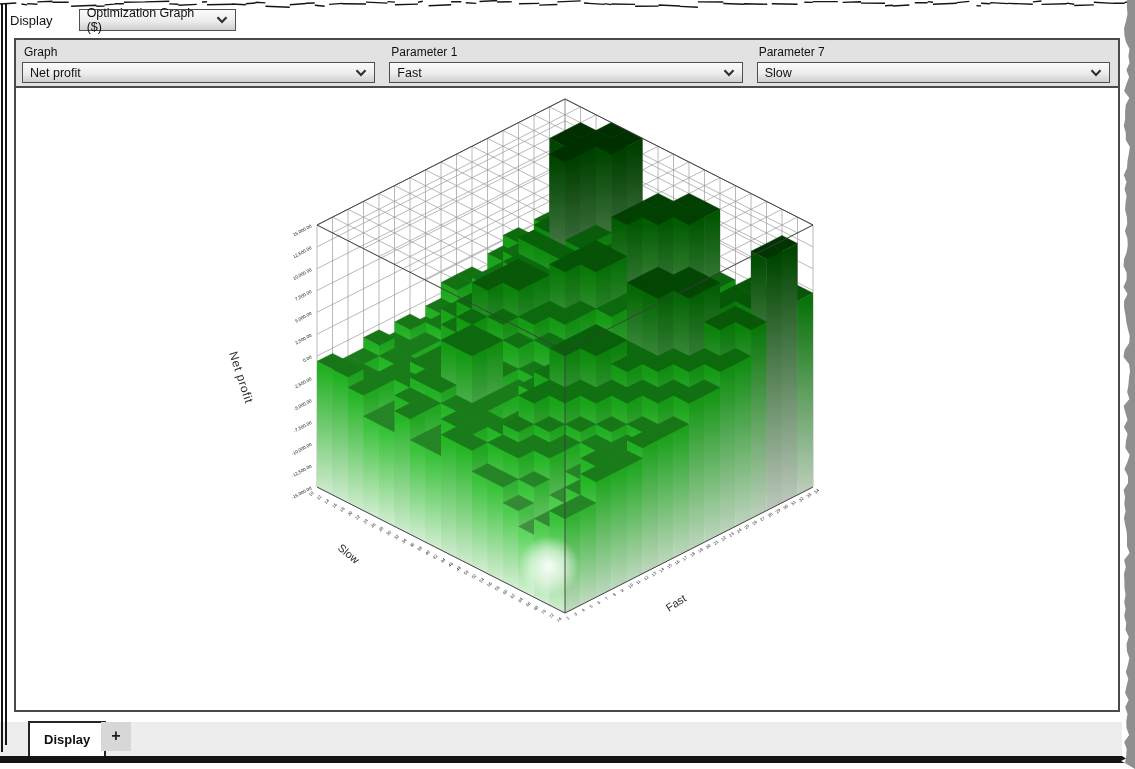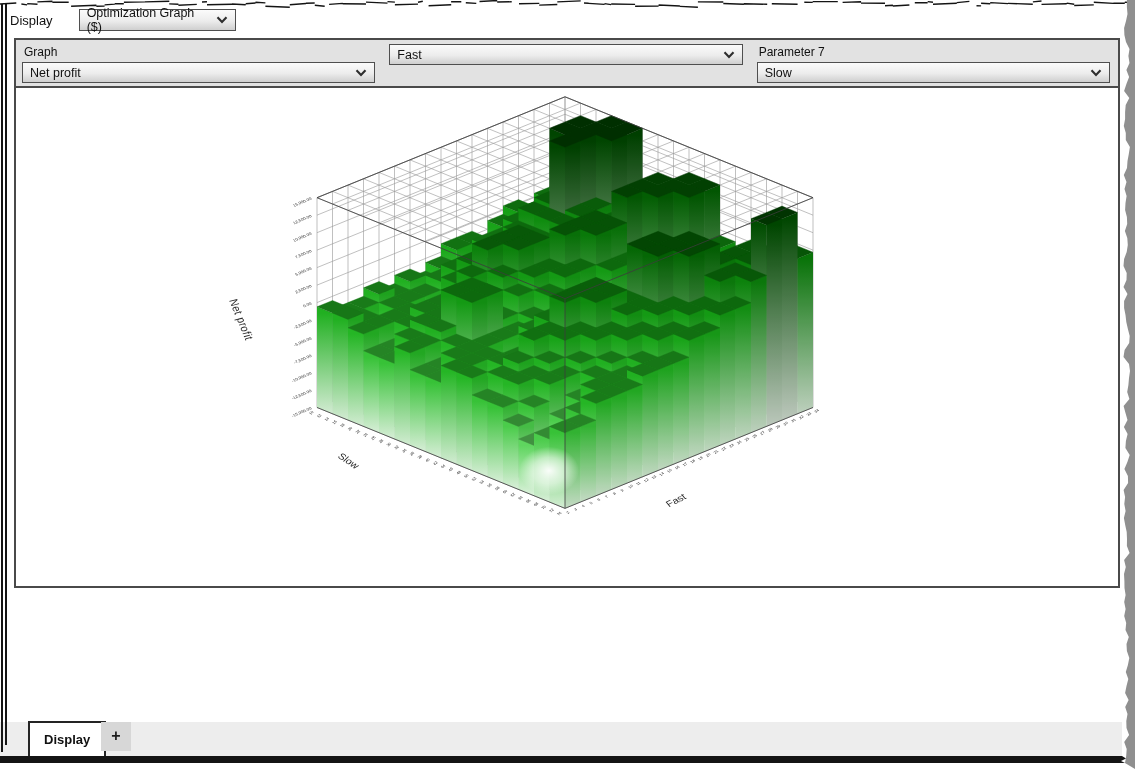--- a/index.html
+++ b/index.html
@@ -4,21 +4,21 @@
 <style>
   html,body{margin:0;padding:0;}
   body{width:1135px;height:769px;position:relative;overflow:hidden;background:#fff;
        font-family:"Liberation Sans",sans-serif;color:#111;}
   .display-bar{position:absolute;left:10px;top:9px;display:flex;align-items:center;gap:26px;font-size:13px;}
   .dd{border:1px solid #4f4f4f;background:linear-gradient(180deg,#fbfbfb 0%,#ececec 55%,#cfcfcf 100%);
       display:flex;align-items:center;justify-content:space-between;padding:0 7px;font-size:12.5px;
       box-sizing:border-box;cursor:default;}
   .display-dd{width:157px;height:22px;}
   .chev{flex:0 0 auto;margin-left:6px;}
-  .panel{position:absolute;left:14px;top:38px;width:1106px;height:550px;border:2px solid #4a4a4a;
+  .panel{position:absolute;left:14px;top:38px;width:1106px;height:674px;border:2px solid #4a4a4a;
          background:#fff;box-sizing:border-box;display:flex;flex-direction:column;}
   .toolbar{height:48px;background:#e2e2e2;border-bottom:2px solid #4a4a4a;box-sizing:border-box;
            display:flex;gap:14px;padding:4px 8px 0 6px;}
   .tcol{flex:1;display:flex;flex-direction:column;}
   .tlabel{font-size:12px;margin:1px 0 3px 2px;}
   .tcol .dd{height:21px;}
   .chart{flex:1;position:relative;background:#fff;}
   .chart svg{position:absolute;left:0;top:0;width:100%;height:100%;}
   .tabstrip{position:absolute;left:0;top:722px;width:1122px;height:35px;background:#ededed;}
   .tab-analyzer{position:absolute;left:28px;top:721px;height:36px;background:#fff;
@@ -48,20 +48,21 @@
     <div class="tcol">
       <span class="tlabel">Graph</span>
       <div class="dd">
         <span>Net profit</span>
         <svg class="chev" width="12" height="8" viewBox="0 0 12 8">
             <path d="M1.5 1.2 L6 6 L10.5 1.2" fill="none" stroke="#2e2e2e" stroke-width="2.1"></path>
           </svg>
       </div>
     </div>
     <div class="tcol">
+      <span class="tlabel">Parameter 1</span>
       <div class="dd">
         <span>Fast</span>
         <svg class="chev" width="12" height="8" viewBox="0 0 12 8">
             <path d="M1.5 1.2 L6 6 L10.5 1.2" fill="none" stroke="#2e2e2e" stroke-width="2.1"></path>
           </svg>
       </div>
     </div>
     <div class="tcol">
       <span class="tlabel">Parameter 7</span>
       <div class="dd">

